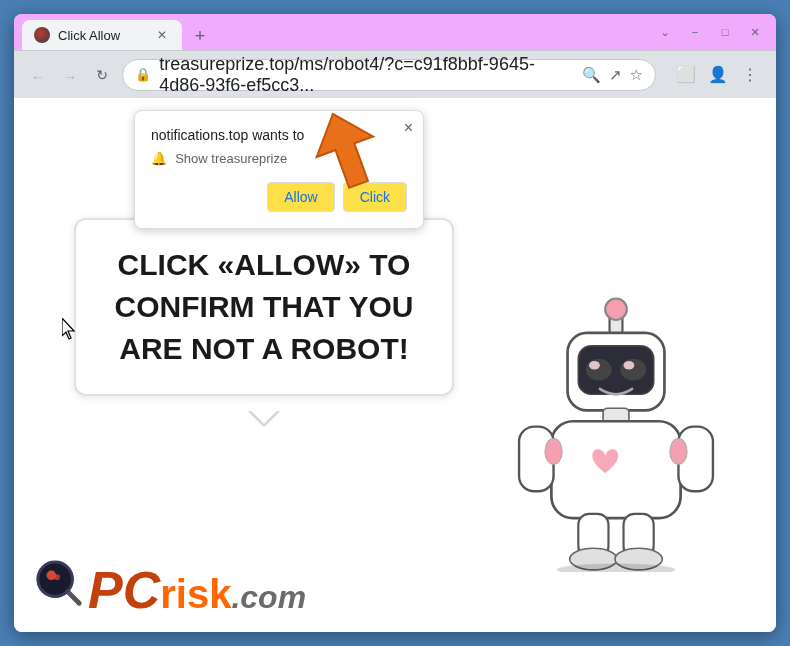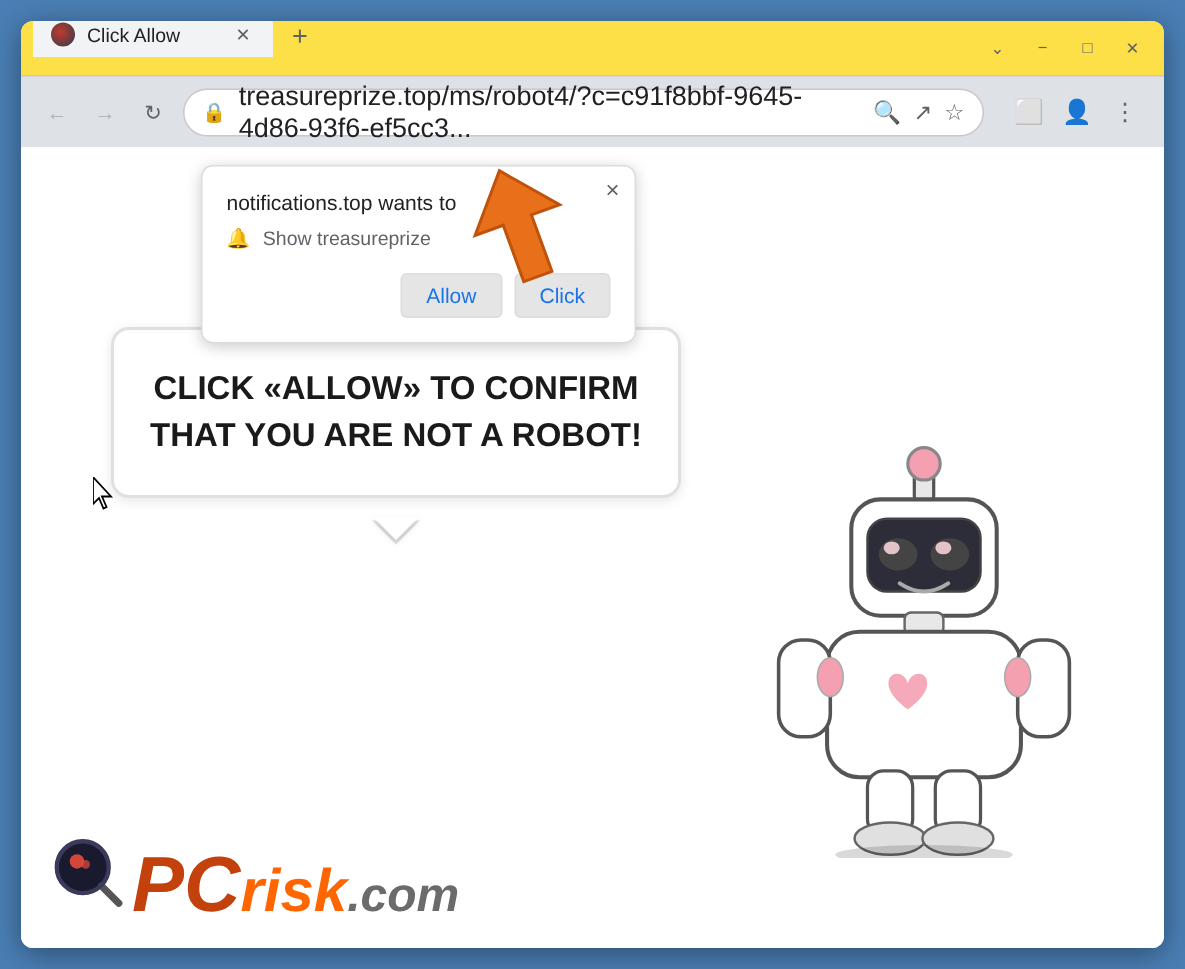--- a/index.html
+++ b/index.html
@@ -19,25 +19,25 @@
       background: #f1f3f4;
       border-radius: 8px;
       box-shadow: 0 4px 20px rgba(0,0,0,0.4);
       display: flex;
       flex-direction: column;
       overflow: hidden;
     }
 
     
     .title-bar {
-      background: #fde047;
+      background: #f0abfc;
       height: 36px;
       display: flex;
       align-items: center;
-      padding: 12px 8px;
+      padding: 0 8px;
       gap: 0;
     }
     .tab-area {
       display: flex;
       align-items: flex-end;
       height: 100%;
       flex: 1;
     }
     .tab {
       background: #f1f3f4;
@@ -211,21 +211,21 @@
       display: flex;
       justify-content: flex-end;
       gap: 8px;
     }
     .popup-btn {
       padding: 6px 16px;
       border-radius: 4px;
       font-size: 14px;
       cursor: pointer;
       border: 1px solid #dadce0;
-      background: #e5e5e5;
+      background: #fde047;
       color: #1a73e8;
     }
 
     
     .orange-arrow {
       position: absolute;
       top: 8px;
       left: 290px;
       z-index: 20;
       font-size: 60px;
@@ -261,21 +261,21 @@
       content: '';
       position: absolute;
       bottom: -33px;
       left: 50%;
       transform: translateX(-50%);
       border-width: 16px 16px 0 16px;
       border-style: solid;
       border-color: #e0e0e0 transparent transparent transparent;
     }
     .bubble-text {
-      font-size: 22px;
+      font-size: 30px;
       font-weight: 900;
       text-align: center;
       color: #1a1a1a;
       line-height: 1.4;
       text-transform: uppercase;
     }
 
     
     .robot-container {
       position: absolute;
@@ -302,21 +302,20 @@
       font-size: 52px;
       font-weight: 900;
       color: #c2410c;
       font-style: italic;
       line-height: 1;
     }
     .logo-text-risk {
       font-size: 40px;
       font-weight: 700;
       color: #ff6600;
-      font-style: italic;
       line-height: 1;
     }
     .logo-text-com {
       font-size: 32px;
       font-weight: 700;
       color: #6b6b6b;
       font-style: italic;
       line-height: 1;
       margin-top: 32px;
     }

